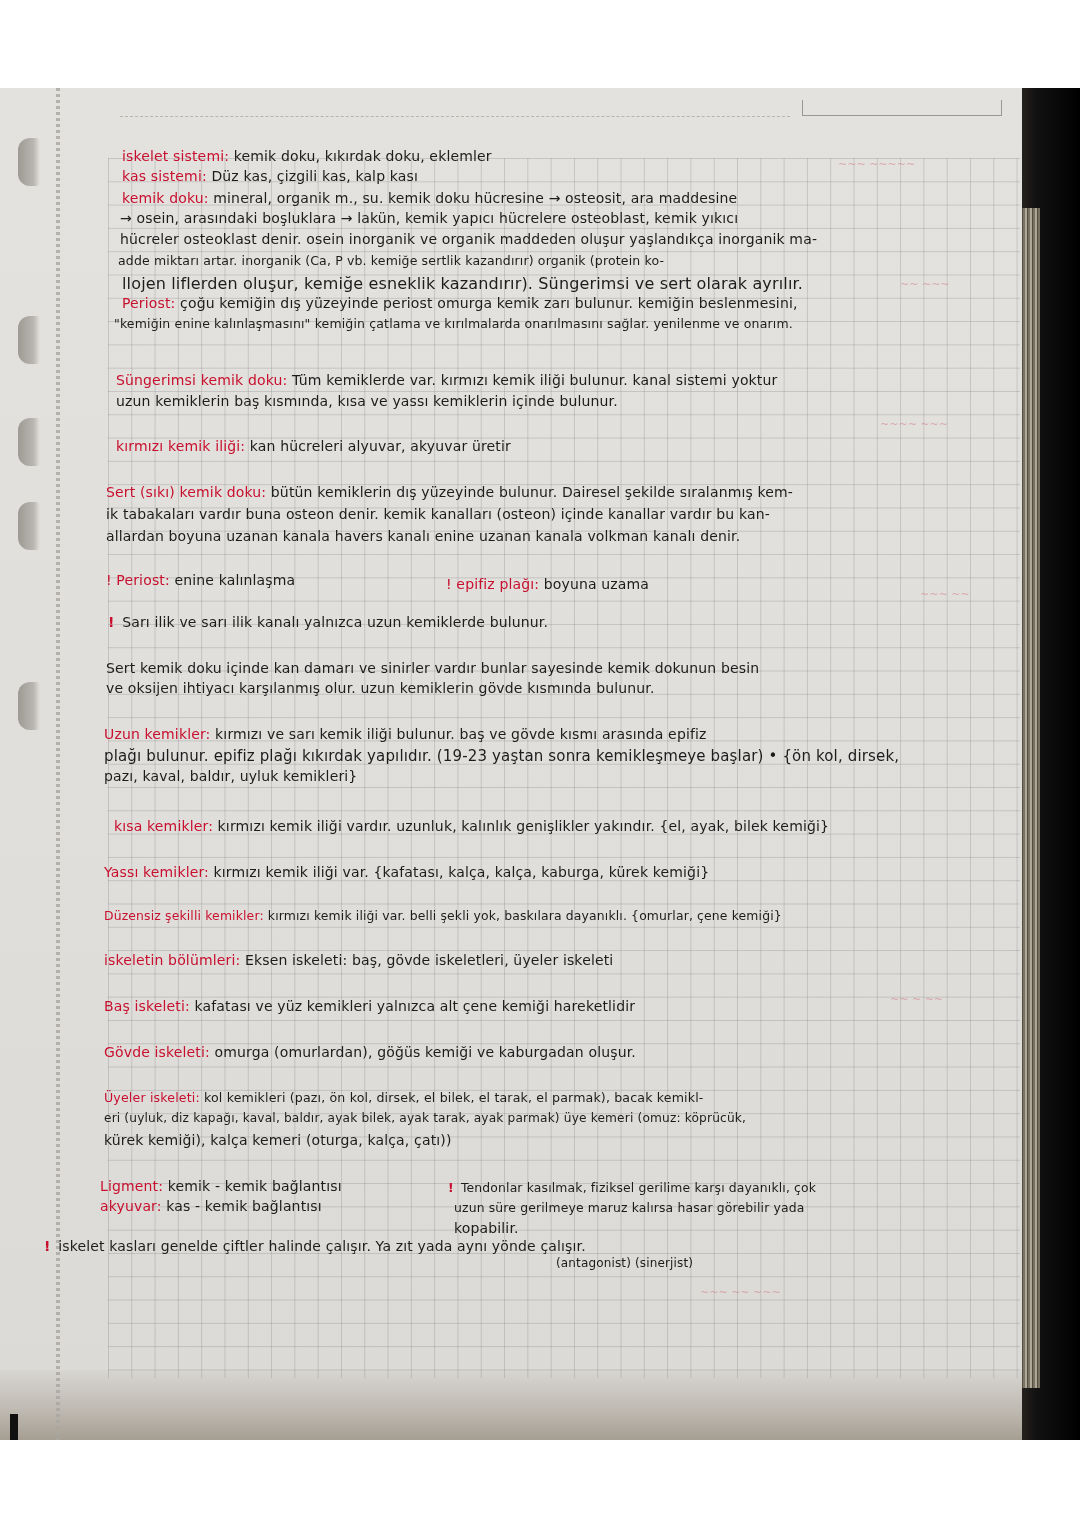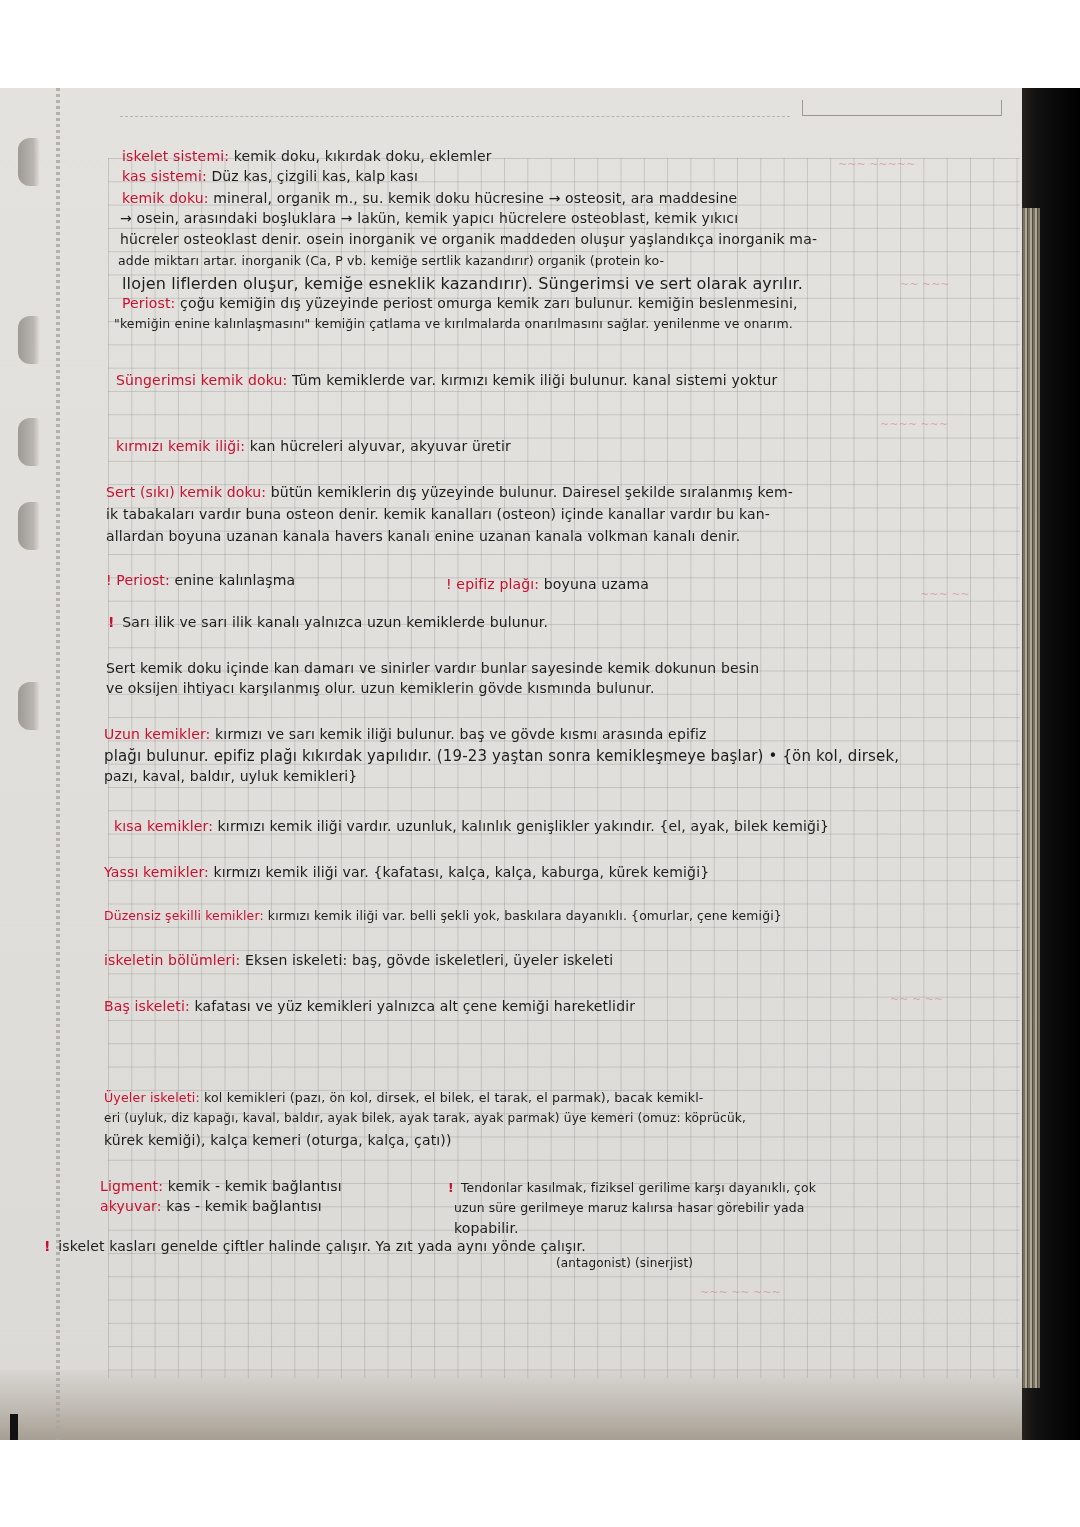--- a/index.html
+++ b/index.html
@@ -93,20 +93,21 @@
     <div class="line" style="left:122px;top:80px"><span class="term">kas sistemi:</span><span> Düz kas, çizgili kas, kalp kası</span></div>
     <div class="line" style="left:122px;top:102px"><span class="term">kemik doku:</span><span> mineral, organik m., su. kemik doku hücresine → osteosit, ara maddesine</span></div>
     <div class="line" style="left:120px;top:122px"><span>→ osein, arasındaki boşluklara → lakün, kemik yapıcı hücrelere osteoblast, kemik yıkıcı</span></div>
     <div class="line" style="left:120px;top:143px"><span>hücreler osteoklast denir. osein inorganik ve organik maddeden oluşur yaşlandıkça inorganik ma-</span></div>
     <div class="line" style="left:118px;top:165px;font-size:12.5px"><span>adde miktarı artar. inorganik (Ca, P vb. kemiğe sertlik kazandırır) organik (protein ko-</span></div>
     <div class="line" style="left:122px;top:186px;font-size:16px"><span>llojen liflerden oluşur, kemiğe esneklik kazandırır). Süngerimsi ve sert olarak ayrılır.</span></div>
     <div class="line" style="left:122px;top:207px"><span class="term">Periost:</span><span> çoğu kemiğin dış yüzeyinde periost omurga kemik zarı bulunur. kemiğin beslenmesini,</span></div>
     <div class="line" style="left:114px;top:228px;font-size:12.5px"><span>"kemiğin enine kalınlaşmasını" kemiğin çatlama ve kırılmalarda onarılmasını sağlar. yenilenme ve onarım.</span></div>
 
     <div class="line" style="left:116px;top:284px"><span class="term">Süngerimsi kemik doku:</span><span> Tüm kemiklerde var. kırmızı kemik iliği bulunur. kanal sistemi yoktur</span></div>
+    <div class="line" style="left:116px;top:305px"><span>uzun kemiklerin baş kısmında, kısa ve yassı kemiklerin içinde bulunur.</span></div>
     <div class="line" style="left:116px;top:350px"><span class="term">kırmızı kemik iliği:</span><span> kan hücreleri alyuvar, akyuvar üretir</span></div>
 
     <div class="line" style="left:106px;top:396px"><span class="term">Sert (sıkı) kemik doku:</span><span> bütün kemiklerin dış yüzeyinde bulunur. Dairesel şekilde sıralanmış kem-</span></div>
     <div class="line" style="left:106px;top:418px"><span>ik tabakaları vardır buna osteon denir. kemik kanalları (osteon) içinde kanallar vardır bu kan-</span></div>
     <div class="line" style="left:106px;top:440px"><span>allardan boyuna uzanan kanala havers kanalı enine uzanan kanala volkman kanalı denir.</span></div>
 
     <div class="line" style="left:106px;top:484px"><span class="term">! Periost:</span><span> enine kalınlaşma</span></div>
     <div class="line" style="left:446px;top:488px"><span class="term">! epifiz plağı:</span><span> boyuna uzama</span></div>
 
     <div class="line" style="left:108px;top:526px"><span class="mark">!</span><span> Sarı ilik ve sarı ilik kanalı yalnızca uzun kemiklerde bulunur.</span></div>
@@ -117,20 +118,21 @@
     <div class="line" style="left:104px;top:638px"><span class="term">Uzun kemikler:</span><span> kırmızı ve sarı kemik iliği bulunur. baş ve gövde kısmı arasında epifiz</span></div>
     <div class="line" style="left:104px;top:659px;font-size:15px"><span>plağı bulunur. epifiz plağı kıkırdak yapılıdır. (19-23 yaştan sonra kemikleşmeye başlar) • {ön kol, dirsek,</span></div>
     <div class="line" style="left:104px;top:680px"><span>pazı, kaval, baldır, uyluk kemikleri}</span></div>
 
     <div class="line" style="left:114px;top:730px;font-size:14px"><span class="term">kısa kemikler:</span><span> kırmızı kemik iliği vardır. uzunluk, kalınlık genişlikler yakındır. {el, ayak, bilek kemiği}</span></div>
     <div class="line" style="left:104px;top:776px"><span class="term">Yassı kemikler:</span><span> kırmızı kemik iliği var. {kafatası, kalça, kalça, kaburga, kürek kemiği}</span></div>
     <div class="line" style="left:104px;top:820px;font-size:12.4px"><span class="term">Düzensiz şekilli kemikler:</span><span> kırmızı kemik iliği var. belli şekli yok, baskılara dayanıklı. {omurlar, çene kemiği}</span></div>
 
     <div class="line" style="left:104px;top:864px"><span class="term">iskeletin bölümleri:</span><span> Eksen iskeleti: baş, gövde iskeletleri, üyeler iskeleti</span></div>
     <div class="line" style="left:104px;top:910px"><span class="term">Baş iskeleti:</span><span> kafatası ve yüz kemikleri yalnızca alt çene kemiği hareketlidir</span></div>
+    <div class="line" style="left:104px;top:956px"><span class="term">Gövde iskeleti:</span><span> omurga (omurlardan), göğüs kemiği ve kaburgadan oluşur.</span></div>
 
     <div class="line" style="left:104px;top:1002px;font-size:12.6px"><span class="term">Üyeler iskeleti:</span><span> kol kemikleri (pazı, ön kol, dirsek, el bilek, el tarak, el parmak), bacak kemikl-</span></div>
     <div class="line" style="left:104px;top:1023px;font-size:12.2px"><span>eri (uyluk, diz kapağı, kaval, baldır, ayak bilek, ayak tarak, ayak parmak) üye kemeri (omuz: köprücük,</span></div>
     <div class="line" style="left:104px;top:1044px"><span>kürek kemiği), kalça kemeri (oturga, kalça, çatı))</span></div>
 
     <div class="line" style="left:100px;top:1090px"><span class="term">Ligment:</span><span> kemik - kemik bağlantısı</span></div>
     <div class="line" style="left:100px;top:1110px"><span class="term">akyuvar:</span><span> kas - kemik bağlantısı</span></div>
     <div class="line" style="left:448px;top:1092px;font-size:12.4px"><span class="mark">!</span><span> Tendonlar kasılmak, fiziksel gerilime karşı dayanıklı, çok</span></div>
     <div class="line" style="left:454px;top:1112px;font-size:12.4px"><span>uzun süre gerilmeye maruz kalırsa hasar görebilir yada</span></div>
     <div class="line" style="left:454px;top:1132px"><span>kopabilir.</span></div>

